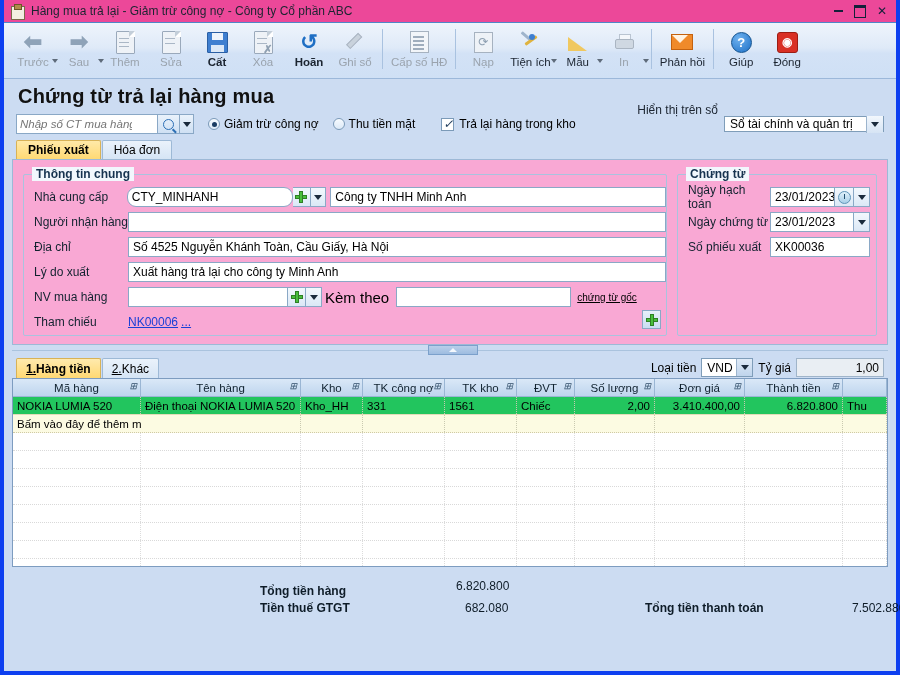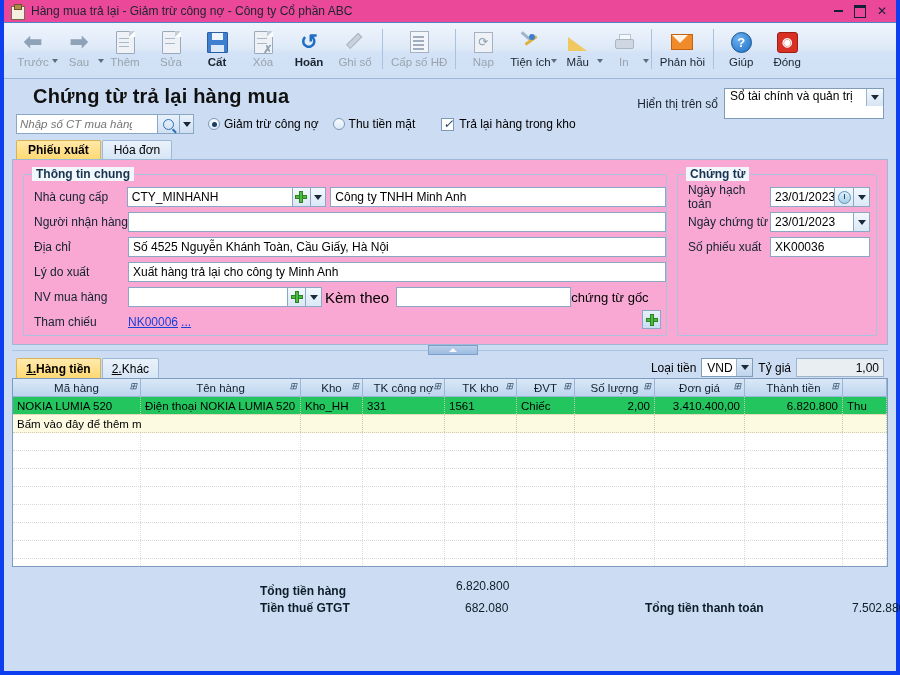--- a/index.html
+++ b/index.html
@@ -99,26 +99,26 @@
   .close-i{width:19px;height:19px;border-radius:3px;background:#d93025;border:1px solid #9c1d14;
         color:#fff;font-size:12px;font-weight:bold;display:flex;align-items:center;justify-content:center;}
   .refresh{width:17px;height:19px;background:#eef2f7;border:1.4px solid #a6b2c0;display:flex;
         align-items:center;justify-content:center;color:#8fa0b2;font-size:12px;}
   .invdoc{width:17px;height:20px;background:#f2f5f9;border:1.4px solid #a6b2c0;position:relative;}
   .invdoc .ln{position:absolute;left:2.5px;width:11px;height:1.5px;background:#9fadbd;}
   .delx{position:absolute;right:-1px;bottom:-1px;font-size:11px;color:#8fa0b2;font-weight:bold;line-height:9px;}
 
   
   .pagehead{padding:6px 10px 0 14px;position:relative;height:30px;box-sizing:border-box;}
-  .pagetitle{font-size:20px;font-weight:bold;color:#111;letter-spacing:.2px;margin-left:15px;}
+  .pagetitle{font-size:20px;font-weight:bold;color:#111;letter-spacing:.2px;}
   .showon{position:absolute;right:12px;top:9px;display:flex;align-items:center;gap:6px;}
   .showon .lb{font-size:12px;color:#1b2430;}
   .combo{
-    height:31px;background:#fff;border:1px solid #7f9db9;display:flex;
-    font-size:12px;box-sizing:border-box;
+    height:16px;background:#fff;border:1px solid #7f9db9;display:flex;align-items:center;
+    font-size:12px;box-sizing:border-box;margin-top:28px;
   }
   .combo .val{padding:0 5px;white-space:nowrap;}
   .combo .btn{
     width:16px;height:17px;margin-left:auto;background:linear-gradient(#f2f7fd,#d6e4f4);
     border-left:1px solid #9cb4cd;display:flex;align-items:center;justify-content:center;
   }
   .dncar{width:0;height:0;border-left:4px solid transparent;border-right:4px solid transparent;border-top:5px solid #1a2a3c;}
 
   
   .searchrow{display:flex;align-items:center;padding:2px 0 0 12px;gap:0;height:26px;}
@@ -480,21 +480,21 @@
   </div>
 
   <div class="panel">
 
     <div class="fieldset fs-left">
       <div class="legend">Thông tin chung</div>
 
       <div style="padding-top:11px;">
         <div class="frow">
           <div class="flab">Nhà cung cấp</div>
-          <div class="inp" style="width:168px;">CTY_MINHANH</div>
+          <div class="inp" style="width:168px;border-radius:9px;">CTY_MINHANH</div>
           <div class="plusbtn">
               <span class="plus">
                 <i class="h"></i>
                 <i class="v"></i>
               </span>
             </div>
           <div class="ddbtn">
               <i class="dncar"></i>
             </div>
           <div class="inp" style="width:340px;margin-left:4px;">Công ty TNHH Minh Anh</div>
@@ -522,21 +522,21 @@
               <span class="plus">
                 <i class="h"></i>
                 <i class="v"></i>
               </span>
             </div>
           <div class="ddbtn">
               <i class="dncar"></i>
             </div>
           <div style="margin-left:3px;font-size:15px;">Kèm theo</div>
           <div class="inp" style="width:175px;margin-left:7px;"></div>
-          <div style="font-size:13px;">chứng từ gốc</div>
+          <div style="margin-left:6px;font-size:10px;text-decoration:underline;">chứng từ gốc</div>
         </div>
 
         <div class="frow">
           <div class="flab">Tham chiếu</div>
           <span class="link">NK00006</span>
           <span class="dots">...</span>
         </div>
       </div>
 
       <div class="addbox">

